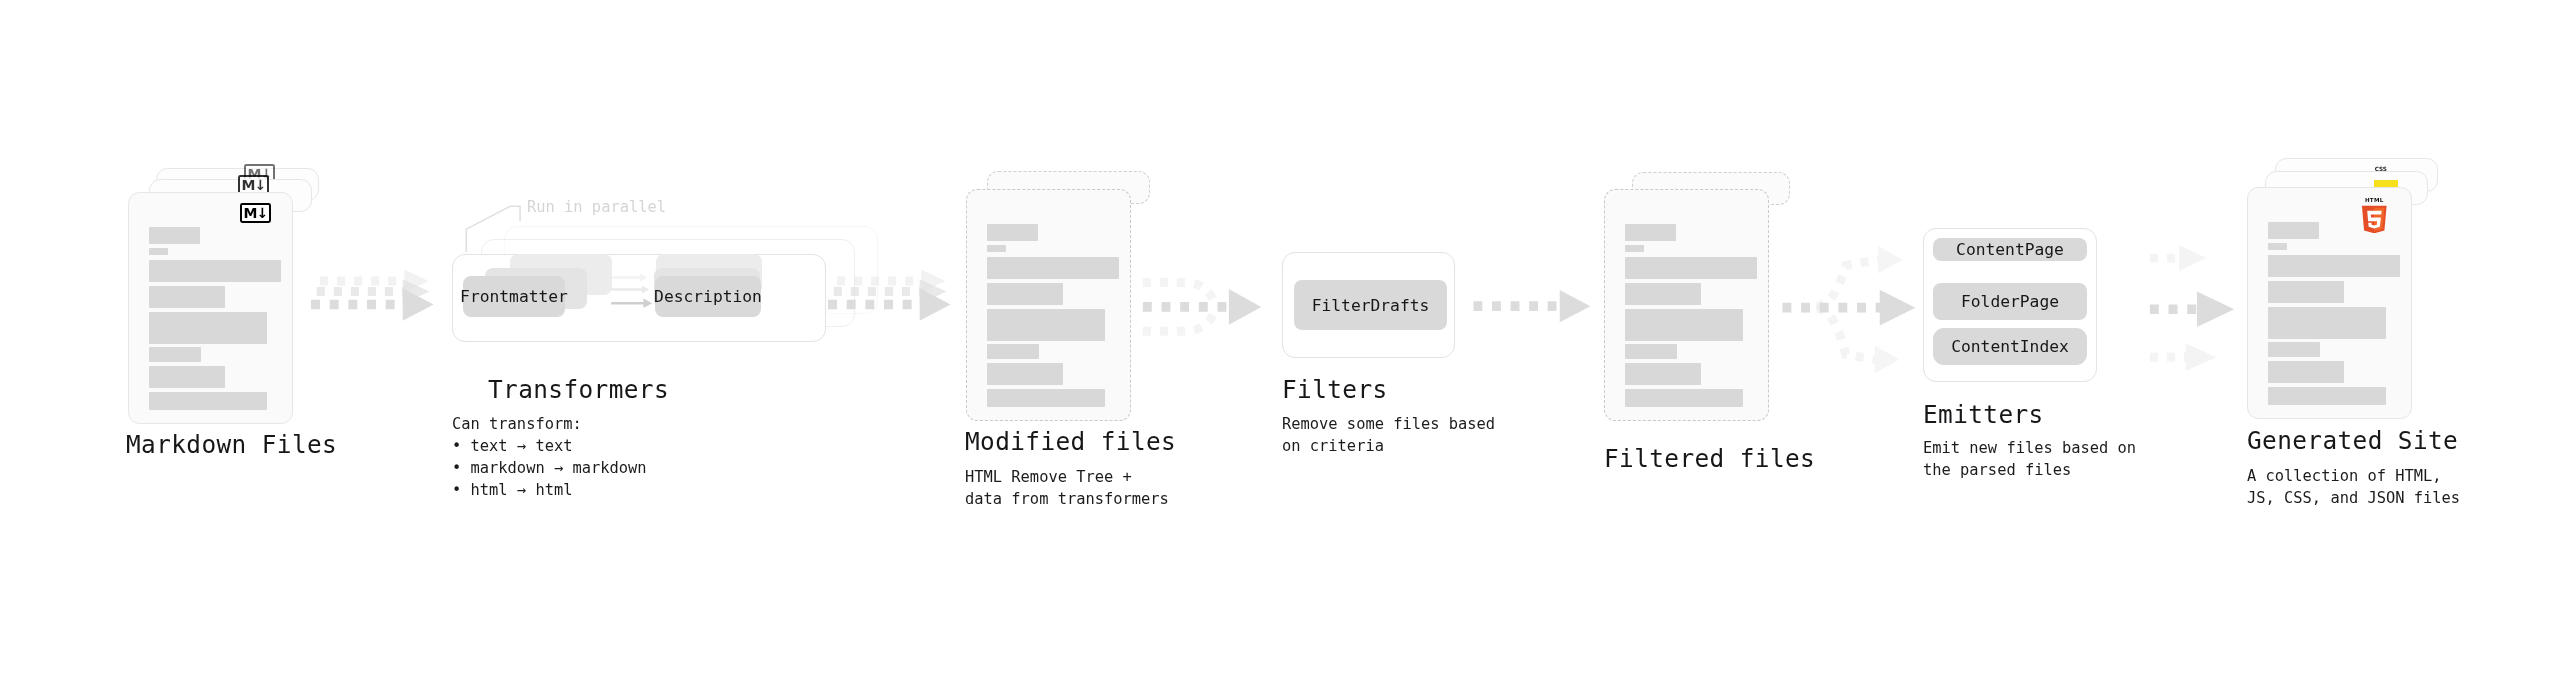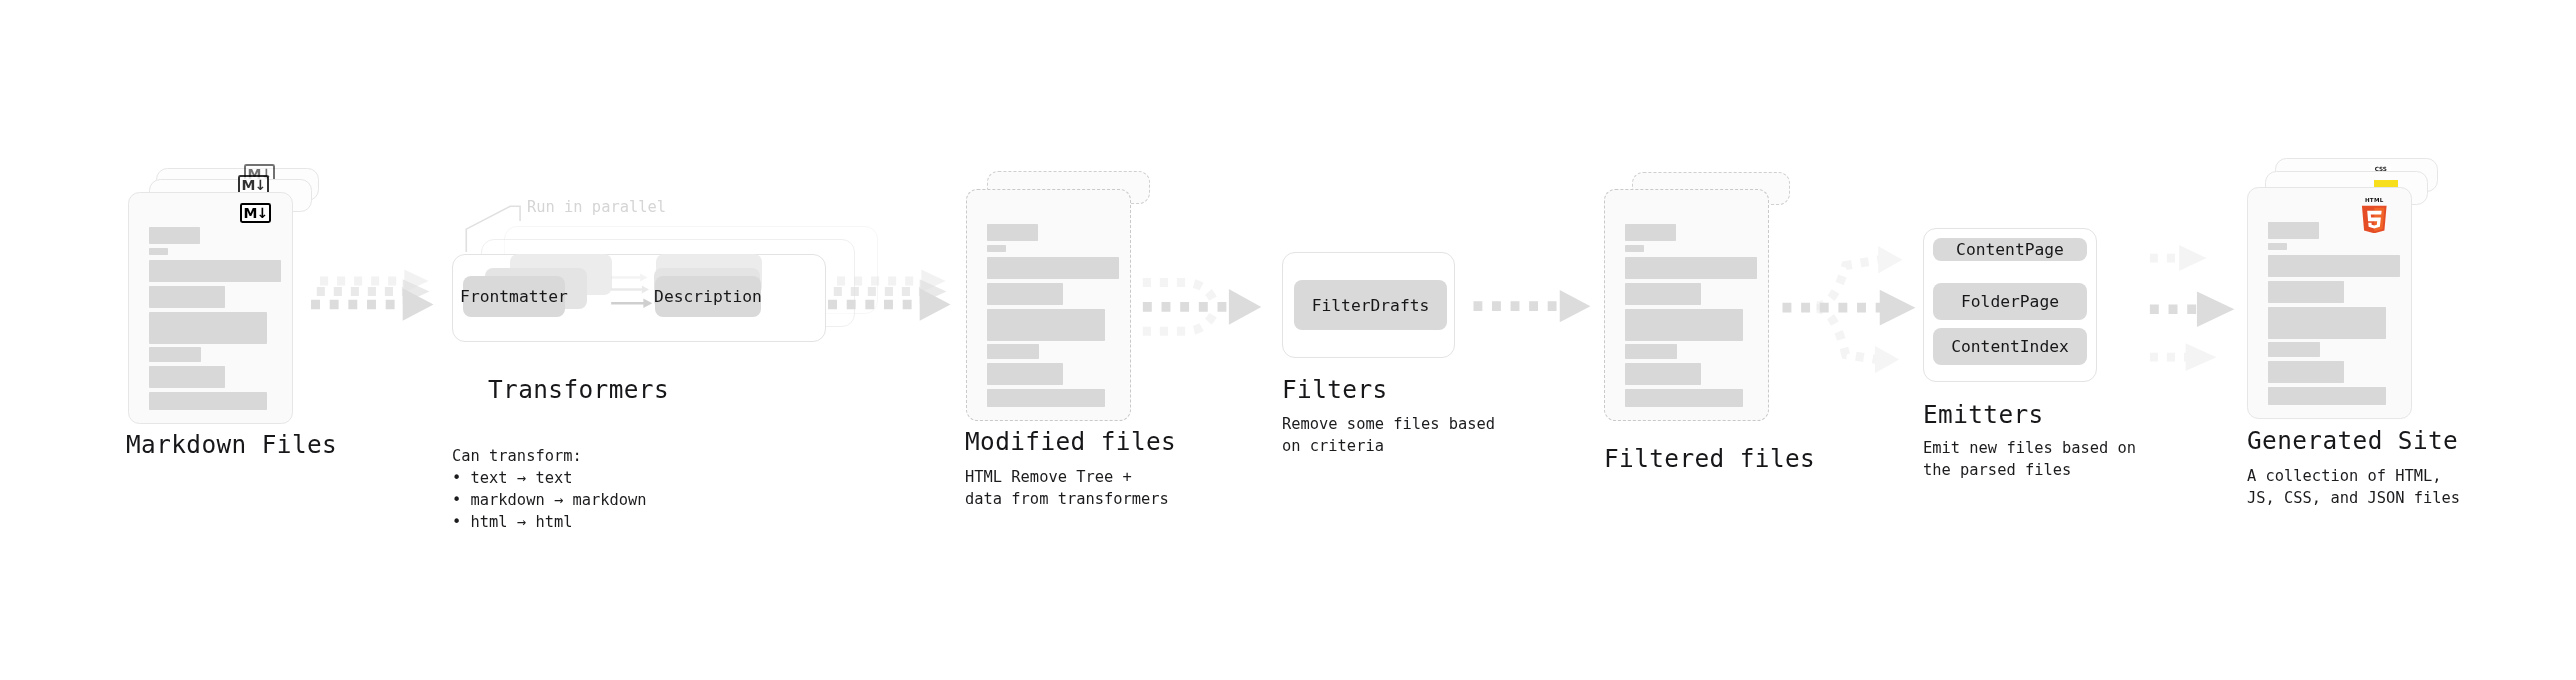--- a/index.html
+++ b/index.html
@@ -182,21 +182,21 @@
       <g>
         <line x1="0" y1="40" x2="42" y2="40" stroke="#cfcfcf" stroke-width="3"></line>
         <polygon points="40,34 51,40 40,46" fill="#cfcfcf"></polygon>
       </g>
     </svg>
 
     <div class="chip" style="left:463px; top:276px; width:102px; height:41px;">Frontmatter</div>
     <div class="chip" style="left:655px; top:276px; width:106px; height:41px;">Description</div>
 
     <div class="title" style="left:452px; top:375px;margin-left:36px;">Transformers</div>
-    <div class="subtitle" style="left:452px; top:413px; width:268px;margin-top:32px;">Can transform:
+    <div class="subtitle" style="left:452px; top:413px; width:268px;">Can transform:
  • text → text
  • markdown → markdown
  • html → html</div>
   </div>
 
   <svg class="arrowsvg" style="left:824px; top:268px;" width="146" height="73" viewBox="0 0 180 90">
     <g opacity="0.45">
       <line x1="16" y1="16" x2="126" y2="16" stroke="#e4e4e4" stroke-width="11" stroke-dasharray="10 11" stroke-linecap="butt"></line>
       <polygon points="120,2 150,16 120,30" fill="#e4e4e4"></polygon>
     </g>
@@ -280,21 +280,21 @@
     <g>
       <line x1="8" y1="94" x2="134" y2="94" stroke="#dcdcdc" stroke-width="12" stroke-dasharray="11 12"></line>
       <polygon points="128,72 172,94 128,116" fill="#dcdcdc"></polygon>
     </g>
   </svg>
 
   <div>
     <div class="procbox" style="left:1923px; top:228px; width:174px; height:154px;"></div>
     <div class="chip" style="left:1933px; top:238px; width:154px; height:23px;">ContentPage</div>
     <div class="chip" style="left:1933px; top:283px; width:154px; height:37px;">FolderPage</div>
-    <div class="chip" style="left:1933px; top:328px; width:154px; height:37px;">ContentIndex</div>
+    <div class="chip" style="left:1933px; top:328px; width:154px; height:37px;border-radius:11px;">ContentIndex</div>
     <div class="title" style="left:1923px; top:400px;">Emitters</div>
     <div class="subtitle" style="left:1923px; top:437px; width:284px;">Emit new files based on
 the parsed files</div>
   </div>
 
   <svg class="arrowsvg" style="left:2145px; top:231px;" width="138" height="163" viewBox="0 0 170 200">
     <g opacity="0.45">
       <line x1="6" y1="33" x2="48" y2="33" stroke="#e8e8e8" stroke-width="11" stroke-dasharray="10 11"></line>
       <polygon points="42,17 76,33 42,49" fill="#e8e8e8"></polygon>
     </g>

